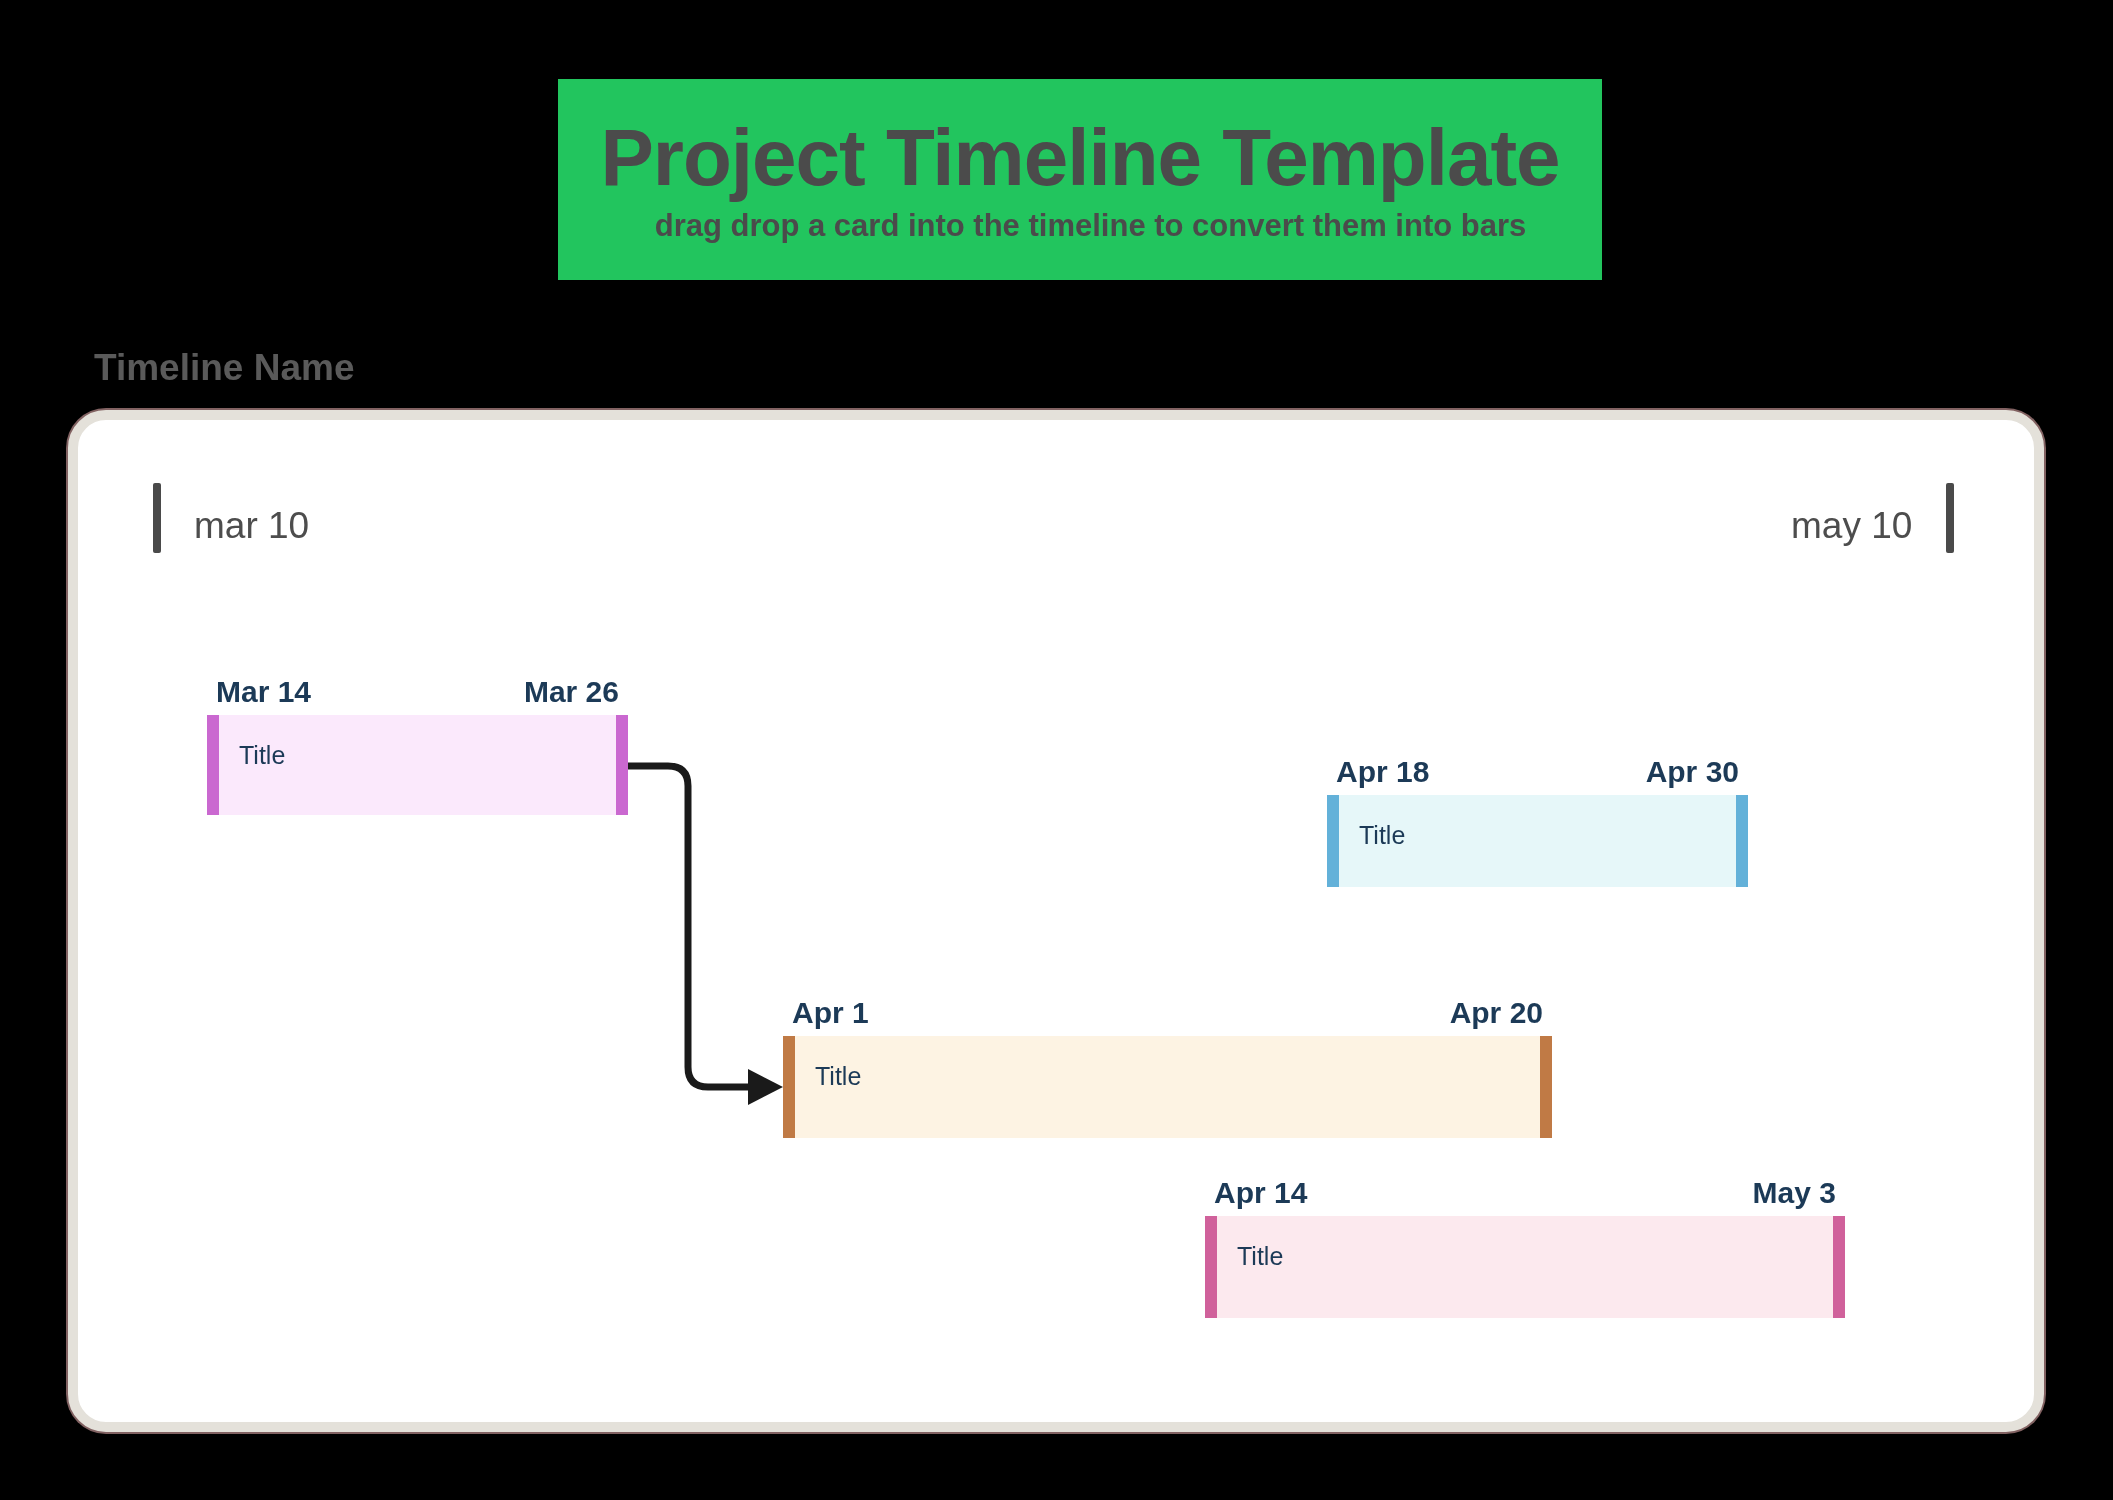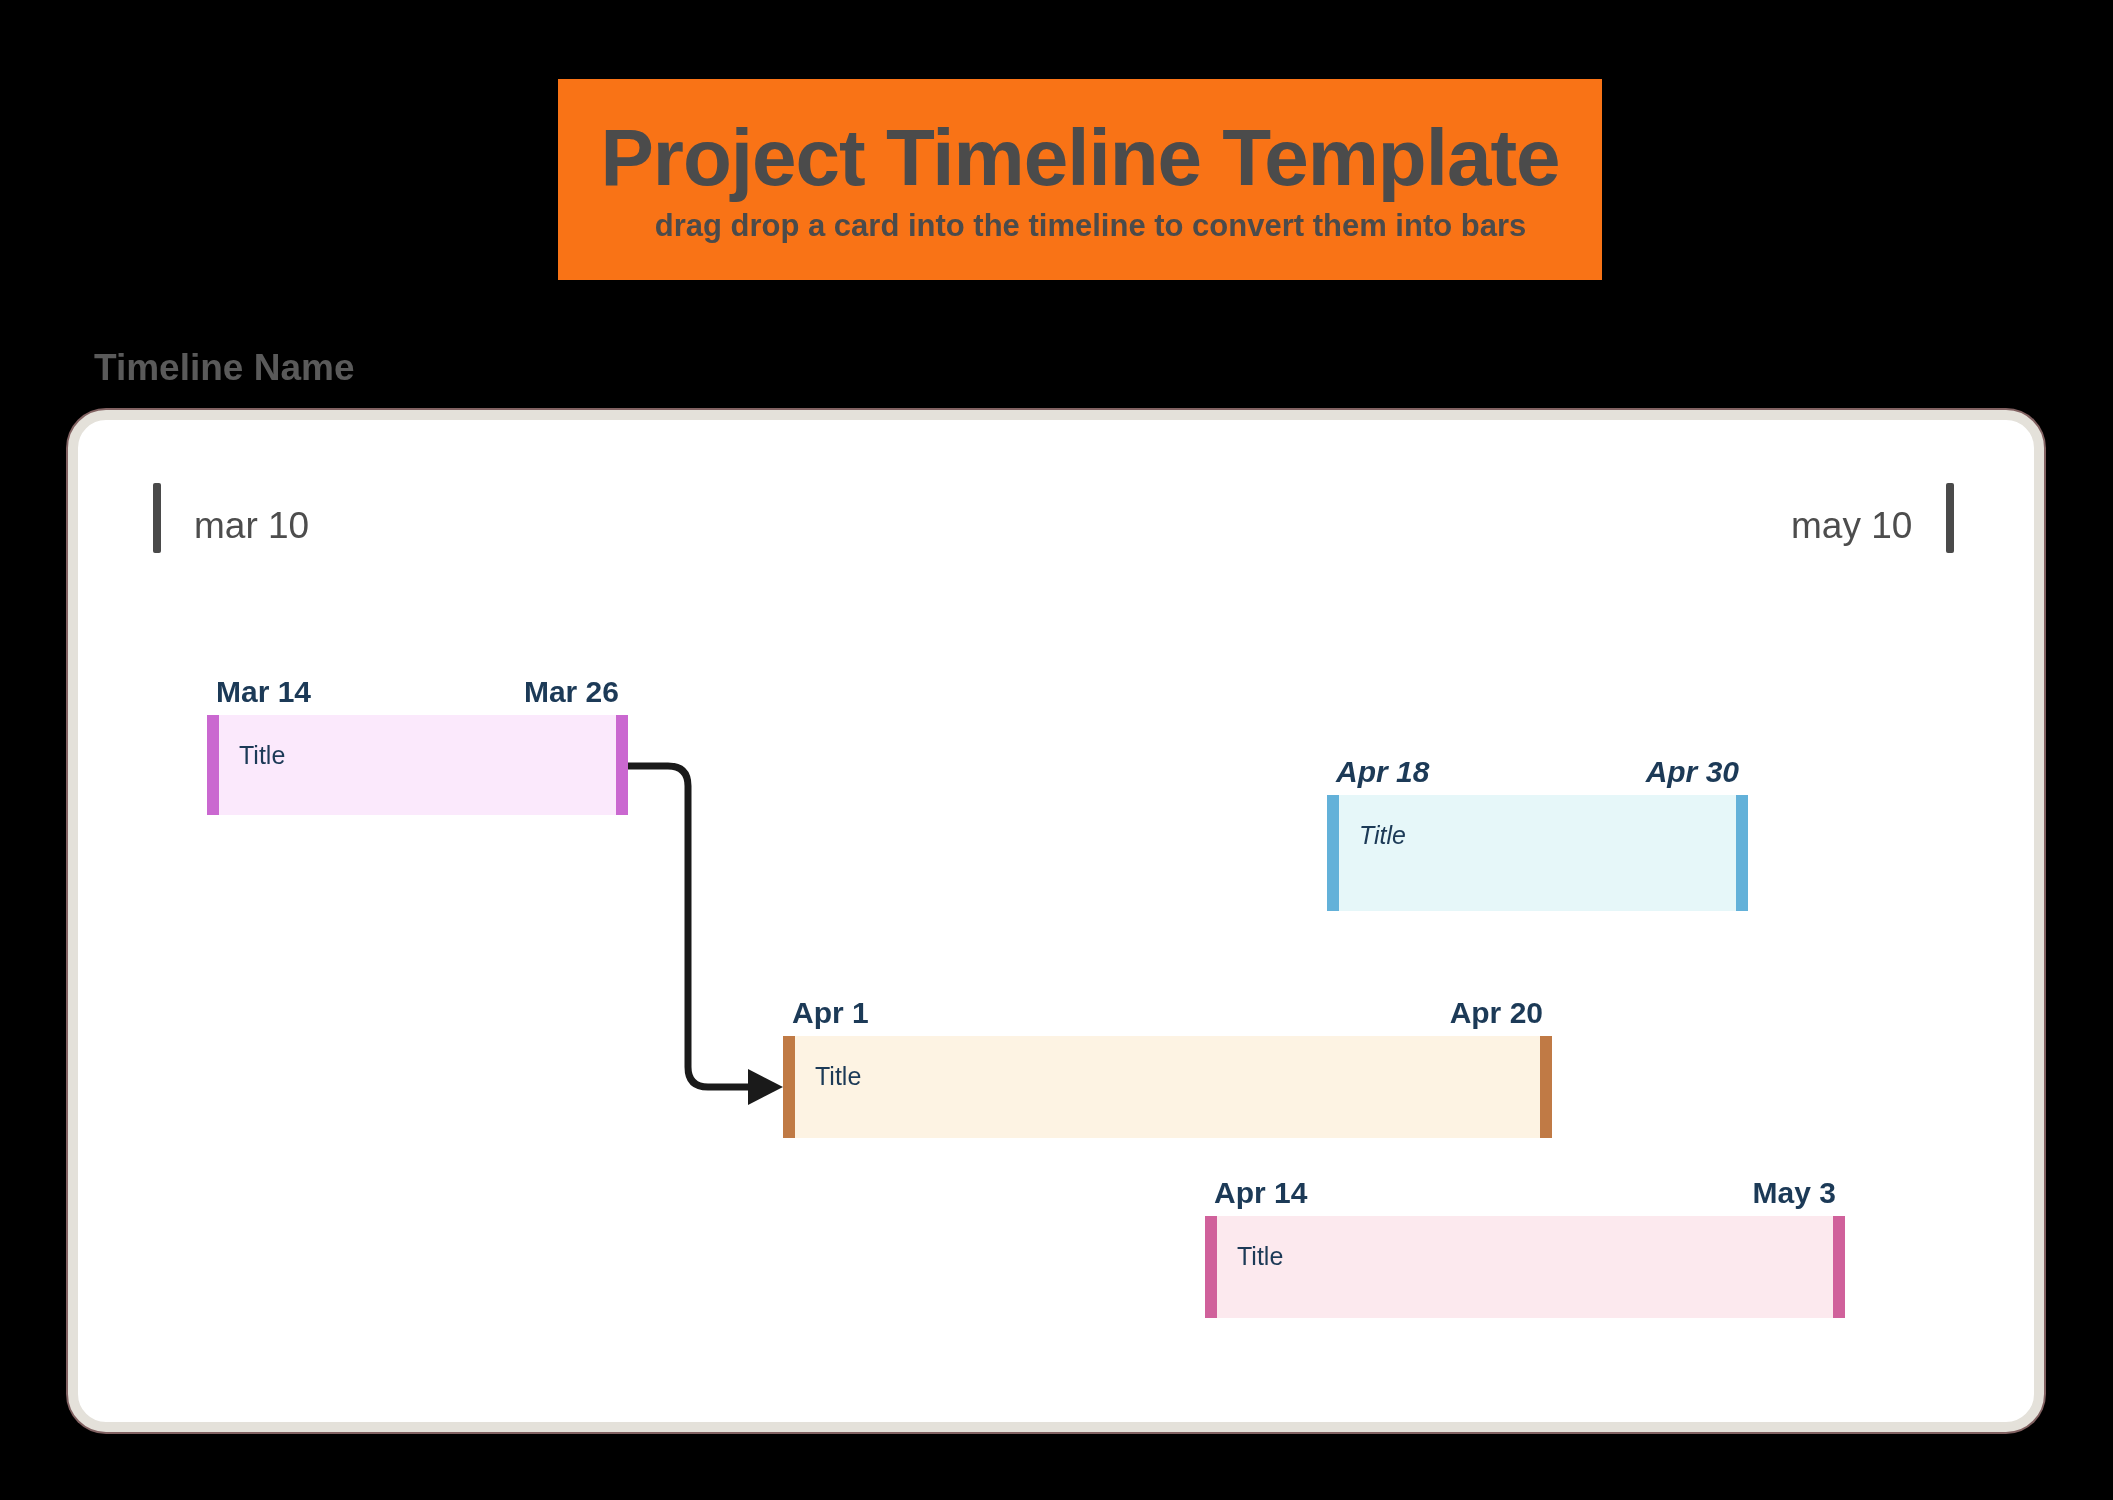--- a/index.html
+++ b/index.html
@@ -16,21 +16,21 @@
     font-family: "Liberation Sans", "DejaVu Sans", sans-serif;
   }
 
   
   .header-card {
     position: absolute;
     left: 558px;
     top: 79px;
     width: 1044px;
     height: 201px;
-    background: #f97316;
+    background: #22c55e;
     display: flex;
     flex-direction: column;
     align-items: center;
     justify-content: center;
   }
   .header-title {
     font-size: 80px;
     font-weight: 600;
     color: #4b4b4b;
     line-height: 1.05;
@@ -124,21 +124,21 @@
   }
   .bar-body {
     flex: 1 1 auto;
     padding: 26px 0 0 20px;
     font-size: 25px;
     font-weight: 400;
     color: #1c3a57;
   }
 
   .bar-group.g1 { left: 207px;  top: 715px;  width: 385px; height: 100px; }
-  .bar-group.g2 { left: 1327px; top: 795px;  width: 385px; height: 116px; font-style: italic; }
+  .bar-group.g2 { left: 1327px; top: 795px;  width: 385px; height: 92px; }
   .bar-group.g3 { left: 783px;  top: 1036px; width: 733px; height: 102px; }
   .bar-group.g4 { left: 1205px; top: 1216px; width: 604px; height: 102px; }
 
   
   .connector-svg {
     position: absolute;
     left: 0;
     top: 0;
     width: 2113px;
     height: 1500px;

